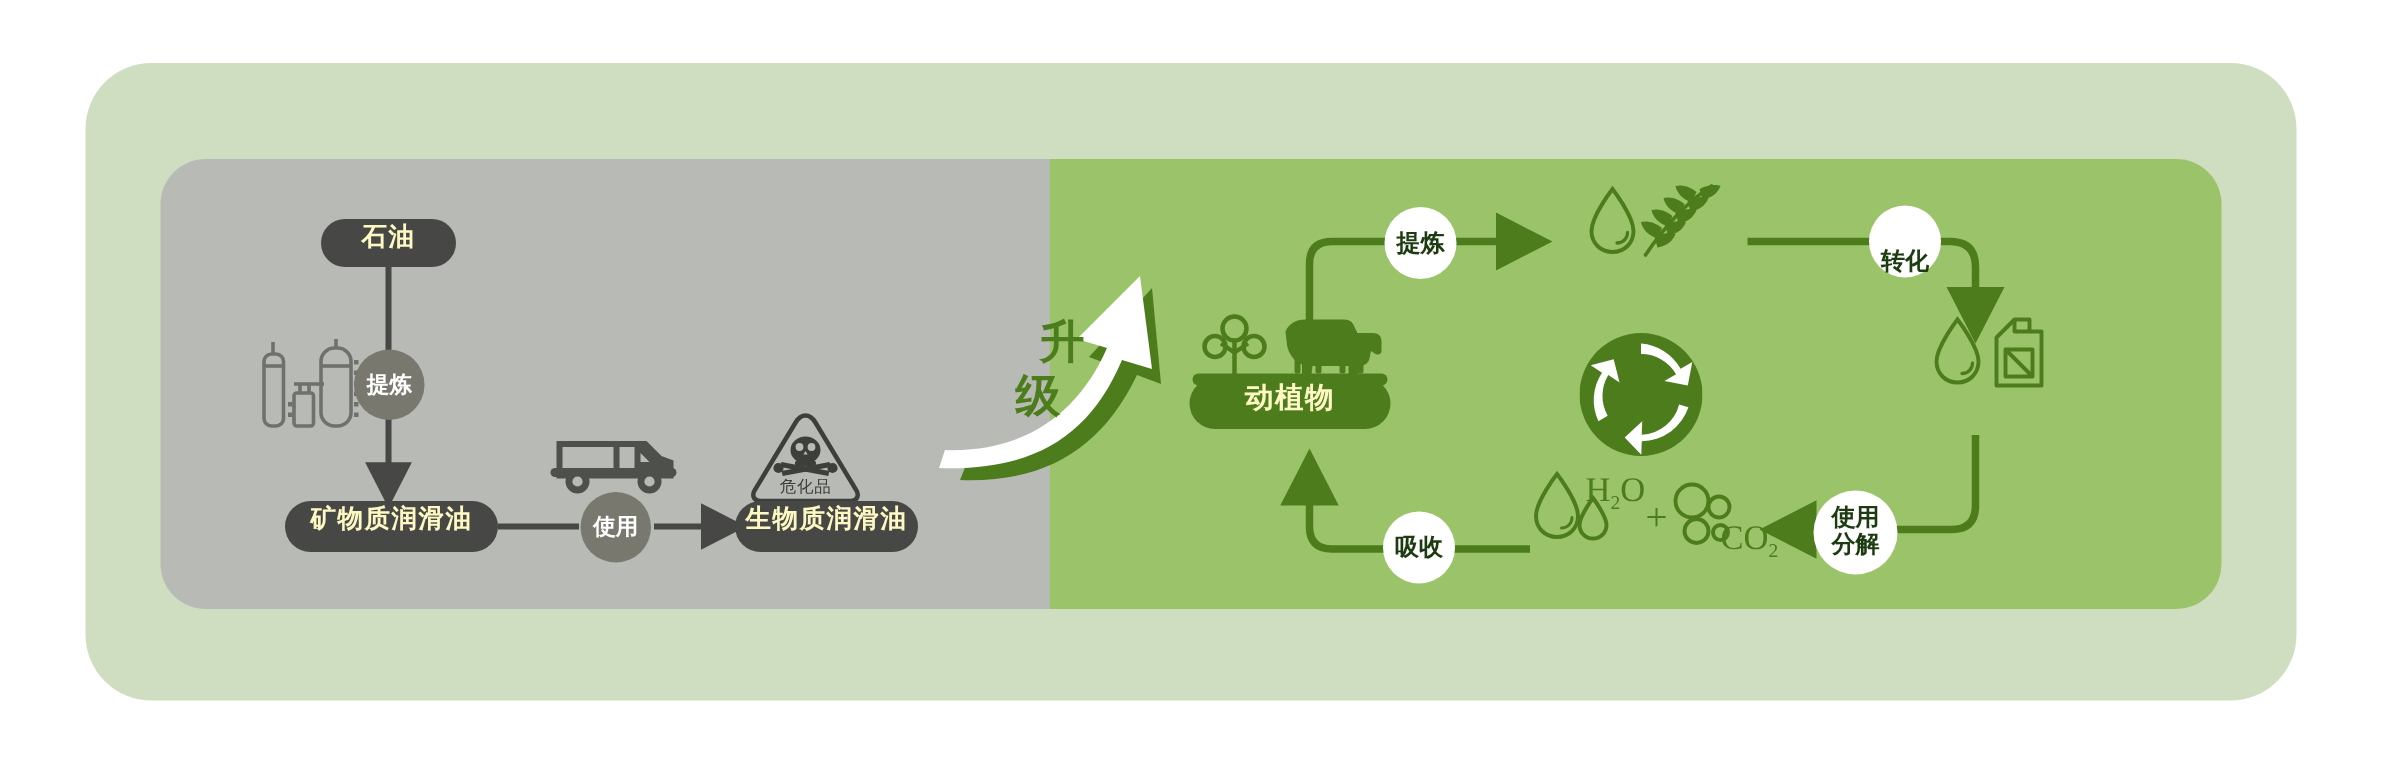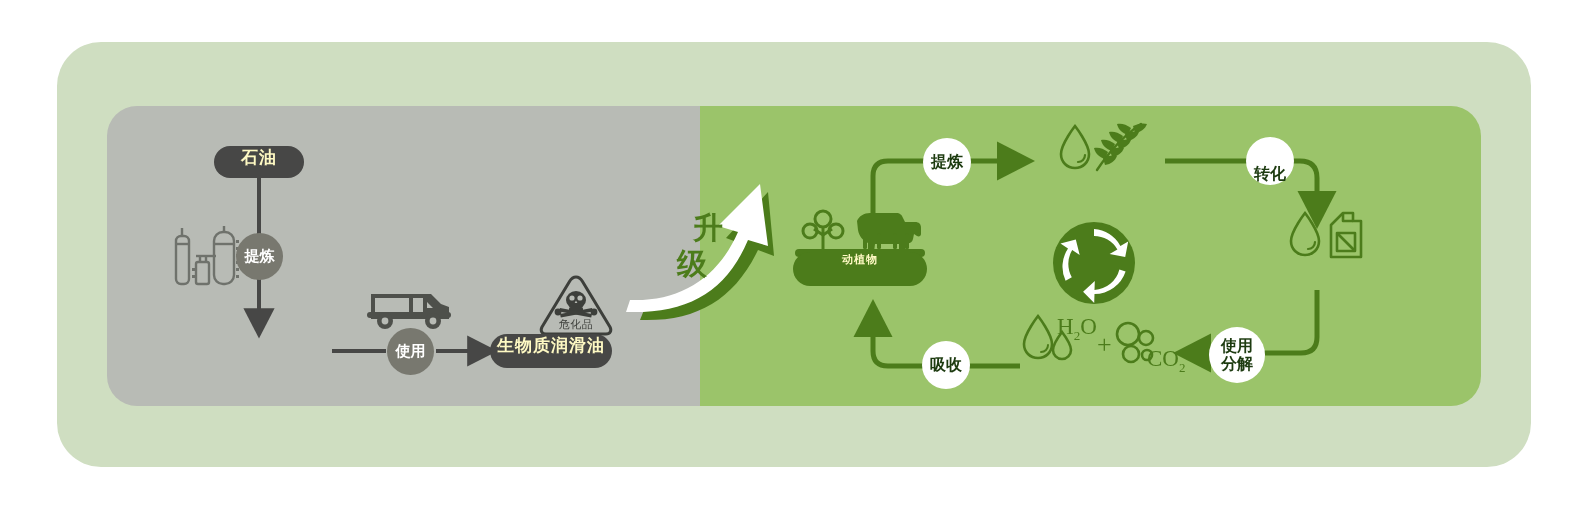--- a/index.html
+++ b/index.html
@@ -95,21 +95,21 @@
         <circle cx="20" cy="33" r="8"></circle>
         <circle cx="68" cy="33" r="8"></circle>
       </g>
       <g fill="#b8bbb5">
         <circle cx="20" cy="33" r="3.4"></circle>
         <circle cx="68" cy="33" r="3.4"></circle>
       </g>
     </svg>
   </div>
 
-  <div class="icon" style="left:536px;top:272px;text-align:center;">
+  <div class="icon" style="left:497px;top:272px;text-align:center;">
     <svg width="80" height="66" viewBox="0 0 80 66">
       <path d="M40 5 C43 5 45 7 46.5 9.5 L74 55 C76 59 74 62 70 62 L10 62 C6 62 4 59 6 55 L33.5 9.5 C35 7 37 5 40 5 Z" fill="none" stroke="#3d3f3b" stroke-width="3"></path>
       <g fill="#3d3f3b">
         <ellipse cx="40" cy="28" rx="10" ry="9"></ellipse>
         <rect x="33" y="35" width="14" height="4" rx="1.6"></rect>
         <path d="M24 42 l32 -6 l0.8 3.4 l-32 6 z"></path>
         <path d="M24 36 l32 6 l-0.8 3.4 l-32 -6 z"></path>
         <circle cx="22" cy="40" r="3.4"></circle>
         <circle cx="58" cy="40" r="3.4"></circle>
       </g>
@@ -117,20 +117,23 @@
         <circle cx="36" cy="26" r="2.6"></circle>
         <circle cx="44" cy="26" r="2.6"></circle>
         <path d="M38.6 31 l1.4 -2.4 l1.4 2.4 z"></path>
       </g>
       <text x="40" y="56" text-anchor="middle" font-family="'Liberation Serif','DejaVu Serif',serif" font-size="11" fill="#3d3f3b" letter-spacing="0.5">危化品</text>
     </svg>
   </div>
 
   <div class="pill pill-dark" style="left:214px;top:146px;width:90px;height:32px;font-size:17px;">
     <span>石油</span>
+  </div>
+  <div class="pill pill-dark" style="left:190px;top:334px;width:142px;height:34px;font-size:17px;">
+    <span>矿物质润滑油</span>
   </div>
   <div class="pill pill-dark" style="left:490px;top:334px;width:122px;height:34px;font-size:17px;">
     <span>生物质润滑油</span>
   </div>
 
   <div class="badge-circle badge-gray" style="left:236px;top:233px;width:47px;height:47px;font-size:15px;">
     <span>提炼</span>
   </div>
   <div class="badge-circle badge-gray" style="left:387px;top:328px;width:47px;height:47px;font-size:15px;">
     <span>使用</span>
@@ -240,21 +243,21 @@
   <div class="chem-label" style="left:1057px;top:314px;font-size:23px;font-family:Liberation Serif, serif;">
     <span>H</span><sub style="font-size:13px;">2</sub><span>O</span>
   </div>
   <div class="chem-label" style="left:1097px;top:330px;font-size:26px;">
     <span>+</span>
   </div>
   <div class="chem-label" style="left:1147px;top:312px;font-size:23px;margin-top:34px;">
     <span>CO</span><sub style="font-size:13px;">2</sub>
   </div>
 
-  <div class="pill pill-green" style="left:793px;top:252px;width:134px;height:34px;font-size:11px;">
+  <div class="pill pill-green" style="left:793px;top:252px;width:134px;height:34px;font-size:19px;">
     <span>动植物</span>
   </div>
 
   <div class="badge-circle badge-white" style="left:923px;top:138px;width:48px;height:48px;font-size:16px;">
     <span>提炼</span>
   </div>
   <div class="badge-circle badge-white" style="left:1246px;top:137px;width:48px;height:48px;font-size:16px;align-items:flex-end;">
     <span>转化</span>
   </div>
   <div class="badge-circle badge-white" style="left:922px;top:341px;width:48px;height:48px;font-size:16px;">

